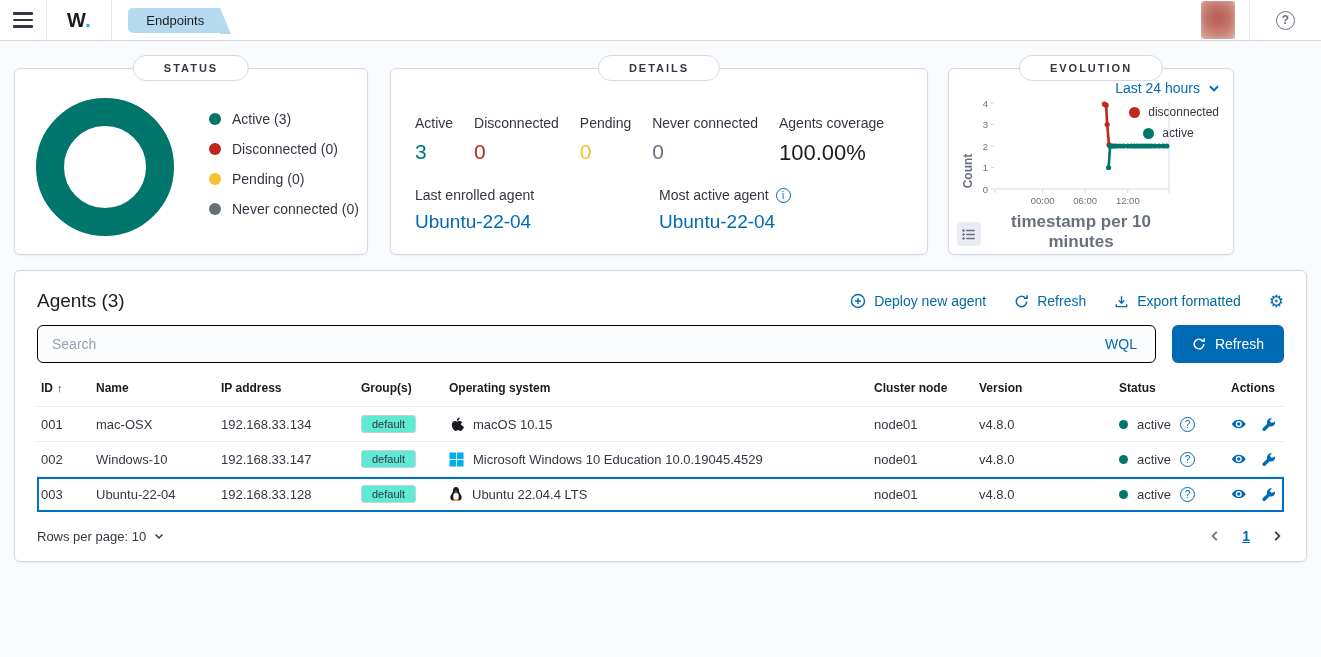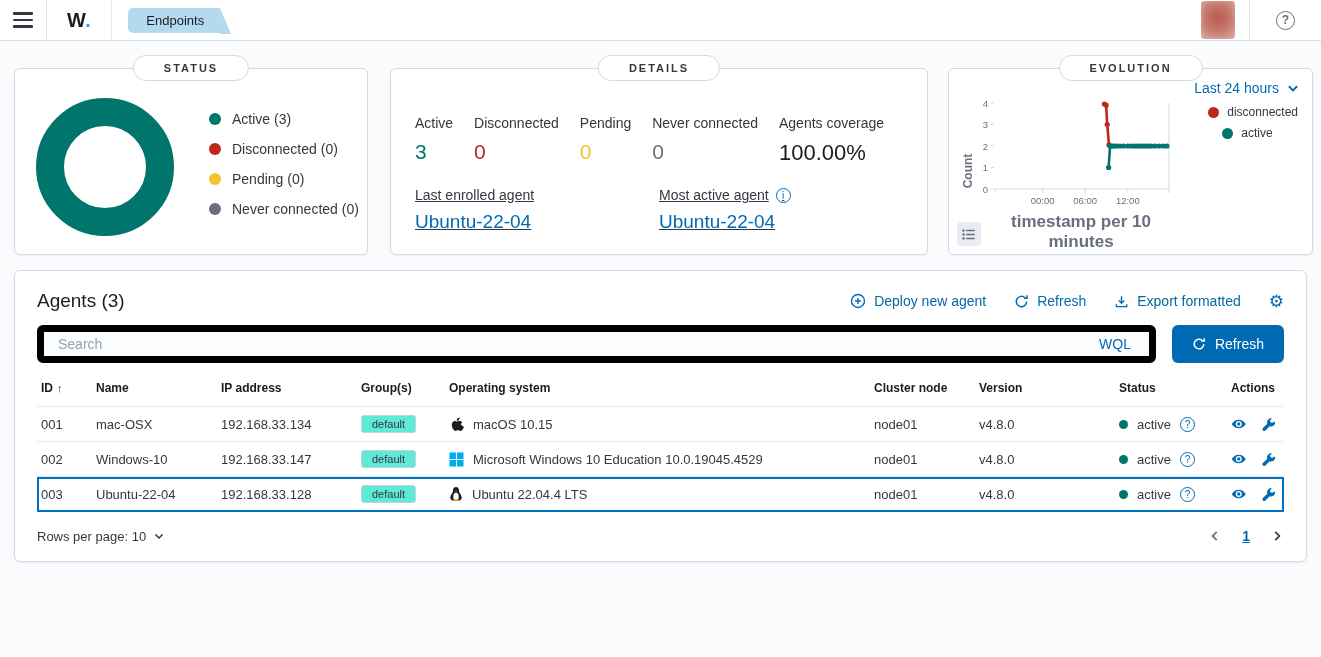--- a/index.html
+++ b/index.html
@@ -44,28 +44,28 @@
   .ldot { width:12px; height:12px; border-radius:50%; flex:0 0 auto; }
 
   
   .details-panel { left:390px; top:68px; width:538px; height:187px; }
   .stats-row { position:absolute; left:24px; right:22px; top:46px; display:flex; }
   .stat { flex:1 1 auto; }
   .stat .slabel { font-size:14px; color:#343741; margin-bottom:9px; white-space:nowrap; }
   .stat .svalue { font-size:21px; }
   .stat.coverage .svalue { font-size:22px; color:#1a1c21; }
   .agents-row { position:absolute; left:24px; right:24px; top:118px; display:flex; }
-  .agent-block { width:50%;text-decoration:underline; }
+  .agent-block { width:50%; }
   .ablabel { font-size:14px; color:#343741; margin-bottom:8px; display:flex; align-items:center; gap:7px; }
   .ablink { font-size:19px; color:#006bb4; cursor:pointer; }
   .info-circle { width:15px; height:15px; border:1px solid #006bb4; border-radius:50%; color:#006bb4;
                  font-size:10px; display:inline-flex; align-items:center; justify-content:center; font-style:normal; }
 
   
-  .evolution-panel { left:948px; top:68px; width:365px; height:187px; }
+  .evolution-panel { left:948px; top:68px; width:286px; height:187px; }
   .evo-range { position:absolute; right:12px; top:11px; color:#006bb4; font-size:14px;
                display:flex; align-items:center; gap:7px; cursor:pointer; }
   .evo-legend { position:absolute; right:14px; top:36px; display:flex; flex-direction:column;
                 align-items:flex-start; gap:7px; }
   .evo-legend .legend-item { font-size:12px; gap:8px; }
   .evo-legend .ldot { width:11px; height:11px; }
   .evo-legend .legend-item:nth-child(2) { margin-left:14px; }
   .count-label { position:absolute; left:2px; top:95px; transform:rotate(-90deg); transform-origin:center;
                  font-size:12px; font-weight:bold; color:#69707d; }
   .evo-svg { position:absolute; left:18px; top:28px; }
@@ -78,21 +78,21 @@
 
   
   .agents-panel { left:14px; top:270px; width:1293px; height:292px; }
   .agents-header { display:flex; align-items:center; justify-content:space-between; padding:19px 22px 13px 22px; }
   .agents-title { font-size:19px; color:#1a1c21; }
   .agents-actions { display:flex; align-items:center; gap:28px; }
   .action-link { display:flex; align-items:center; gap:8px; color:#0369a1; font-size:14px; cursor:pointer; }
   .gear-btn { color:#006bb4; cursor:pointer; display:flex; align-items:center; font-size:17px; }
 
   .search-row { display:flex; gap:16px; padding:0 22px; align-items:center; }
-  .search-box { flex:1; display:flex; align-items:center; background:#fbfcfd; border:7px solid #000000;
+  .search-box { flex:1; display:flex; align-items:center; background:#fbfcfd; border:1px solid #000000;
                 border-radius:6px; height:38px; padding:0 12px; }
   .search-input { flex:1; border:none; outline:none; background:transparent; font-size:14px;
                   font-family:"Liberation Sans",sans-serif; color:#343741; }
   .search-input::placeholder { color:#98a2b3; }
   .wql { color:#006bb4; font-size:14px; padding:0 6px; cursor:pointer; }
   .btn-refresh { height:38px; background:#006bb4; color:#fff; border:none; border-radius:6px; display:flex;
                  align-items:center; gap:9px; padding:0 20px; font-size:14px; cursor:pointer;
                  font-family:"Liberation Sans",sans-serif; }
 
   .table-wrap { padding:8px 22px 0 22px; }

